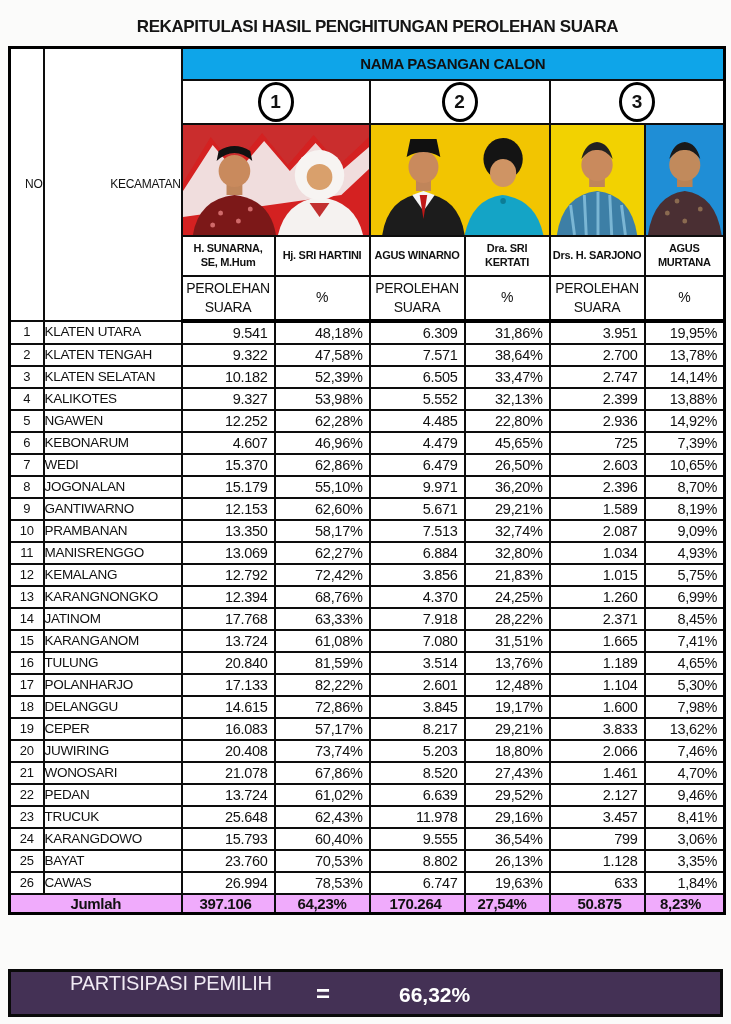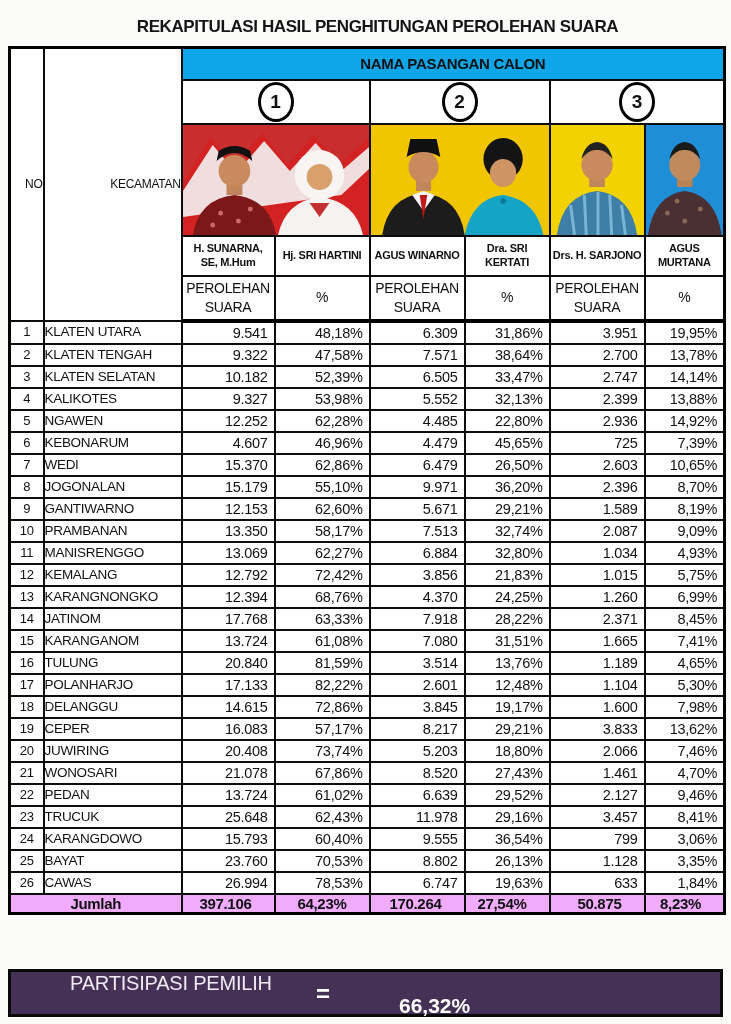--- a/index.html
+++ b/index.html
@@ -75,21 +75,21 @@
     background:#443155; border:3px solid #0a0a0a;
     color:#f0eaf4;
   }
   .participation-bar .p-label {
     position:absolute; left:14px; top:0; font-size:20px; letter-spacing:-0.2px;margin-left:45px;
   }
   .participation-bar .p-equals {
     position:absolute; left:305px; top:8px; font-size:24px; font-weight:bold; color:#fff;
   }
   .participation-bar .p-value {
-    position:absolute; left:388px; top:22px; font-size:21px; font-weight:bold; color:#fff;
+    position:absolute; left:388px; top:11px; font-size:21px; font-weight:bold; color:#fff;
   }
 </style>
 </head>
 <body>
 
 <div class="page">
 
   <div class="title-block">
     <div class="title-line">REKAPITULASI HASIL PENGHITUNGAN PEROLEHAN SUARA</div>
   </div>

